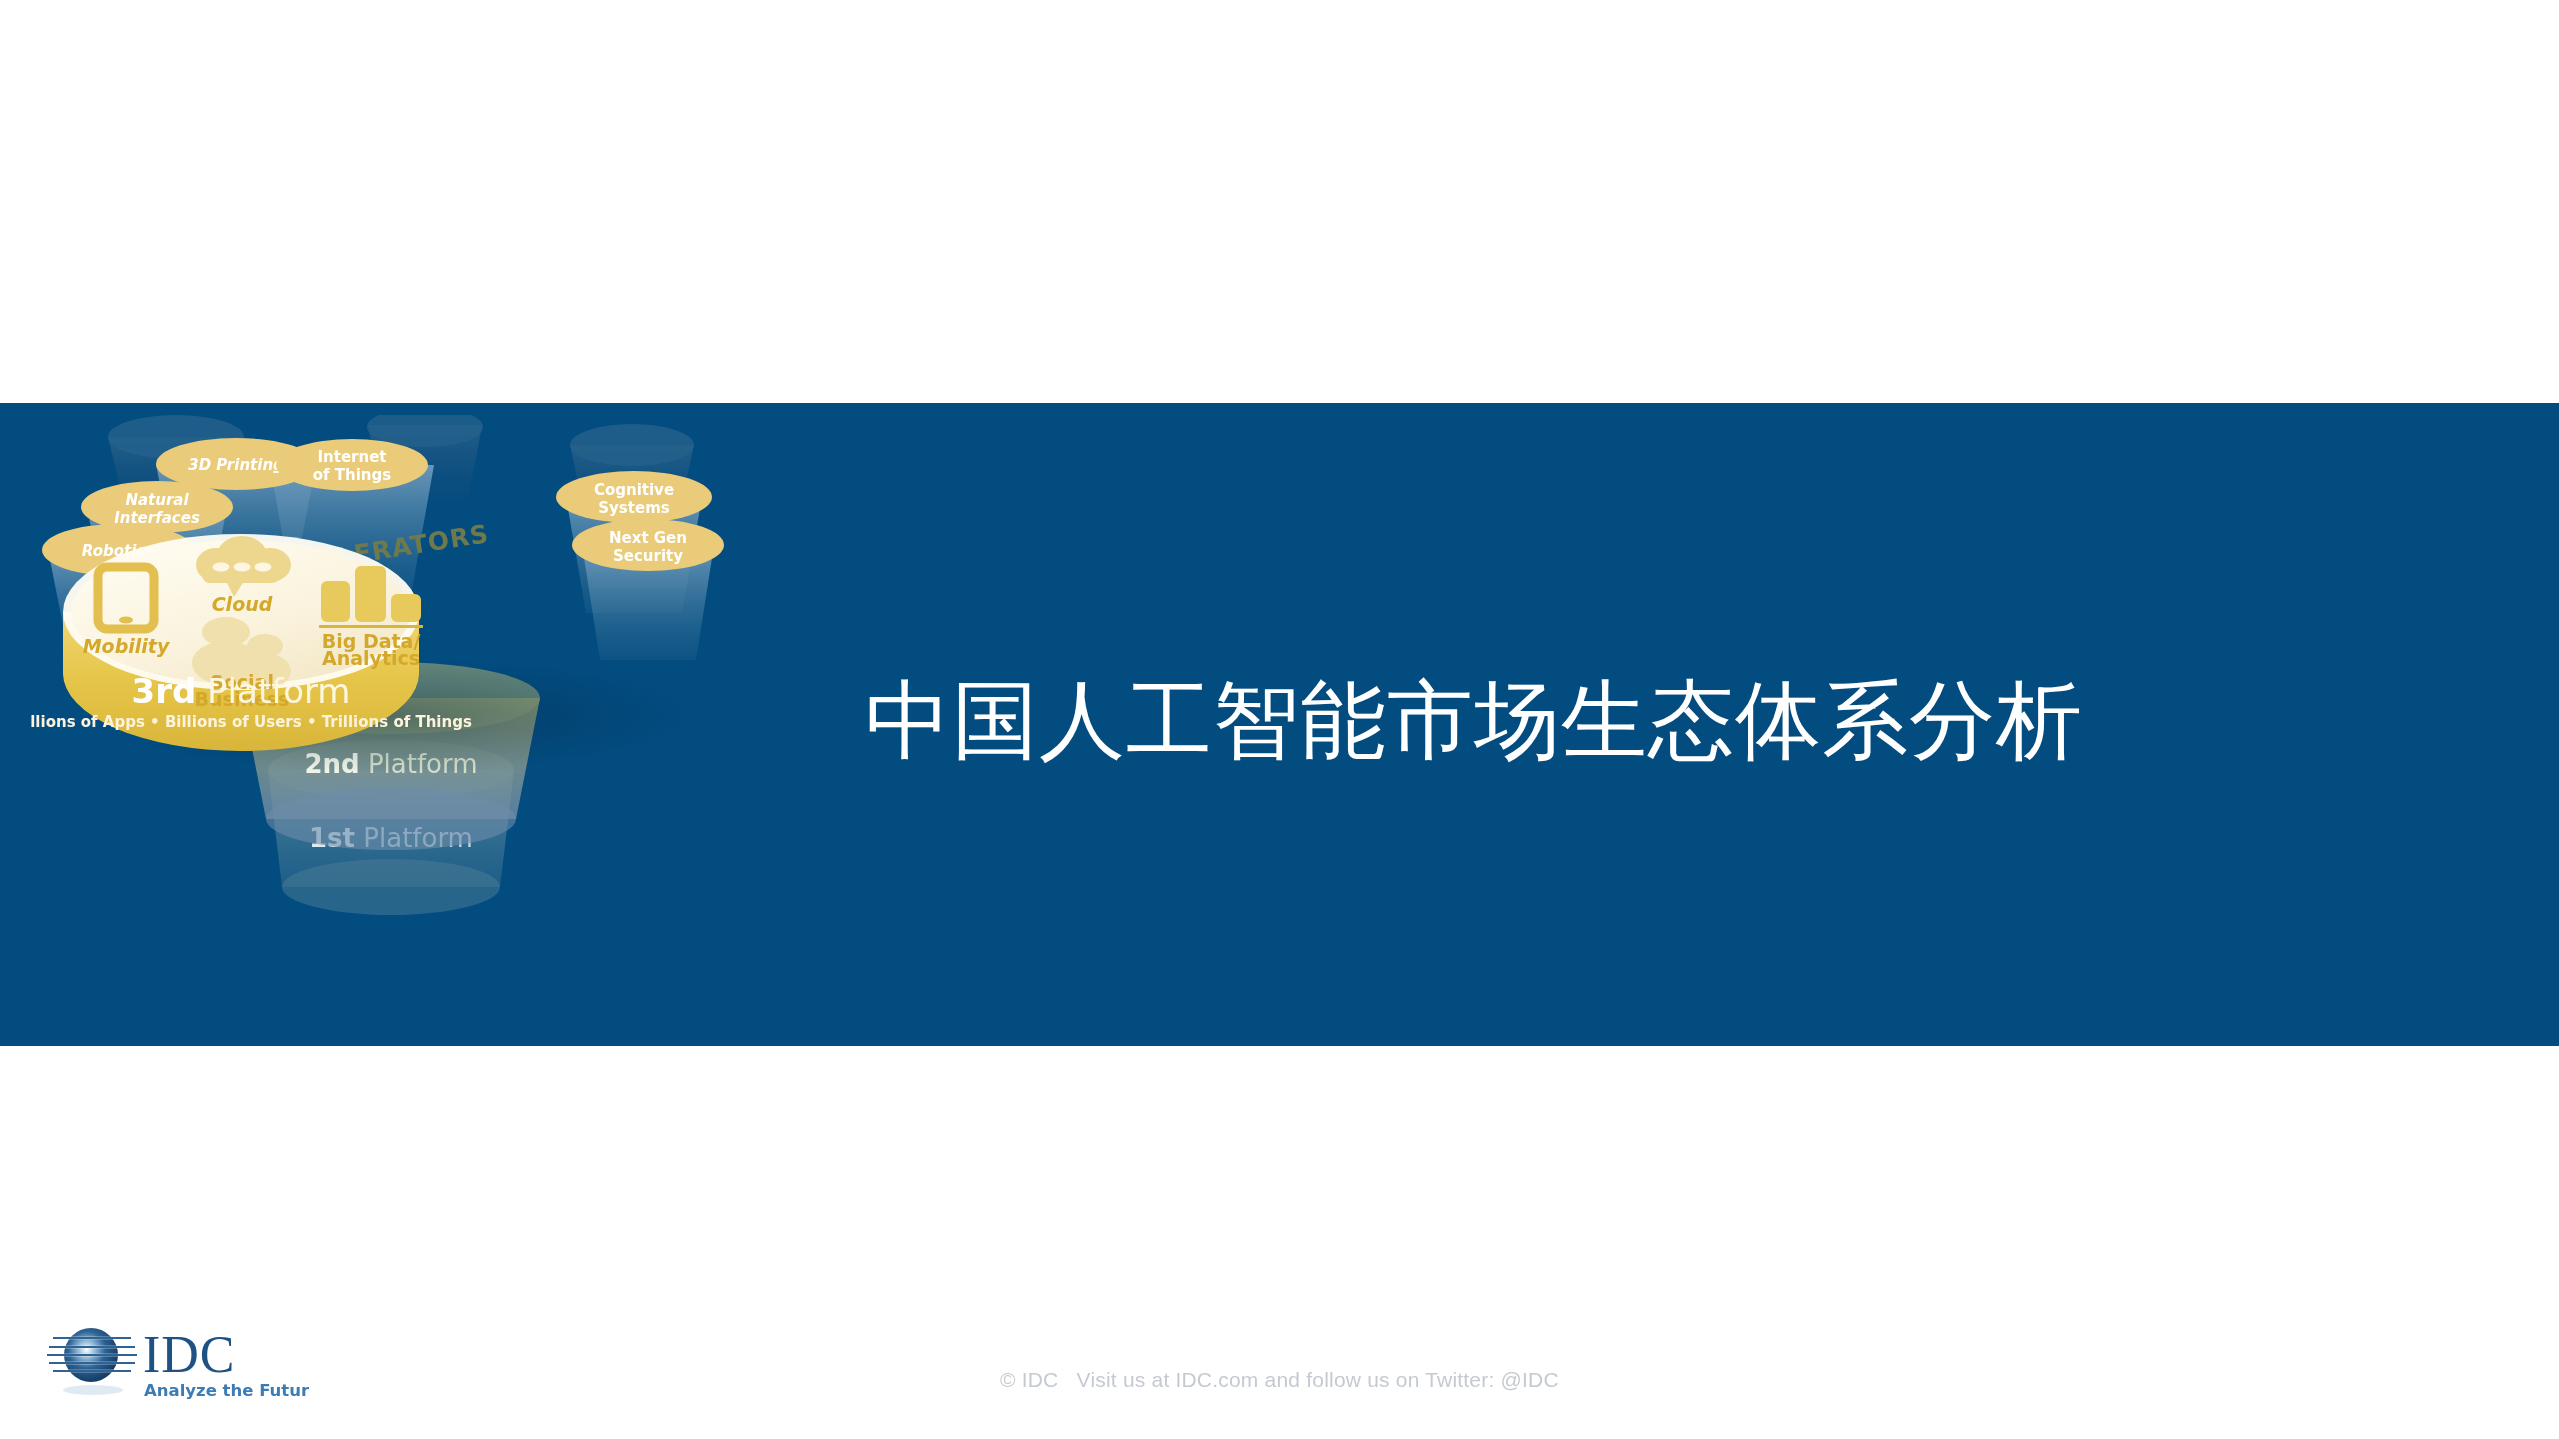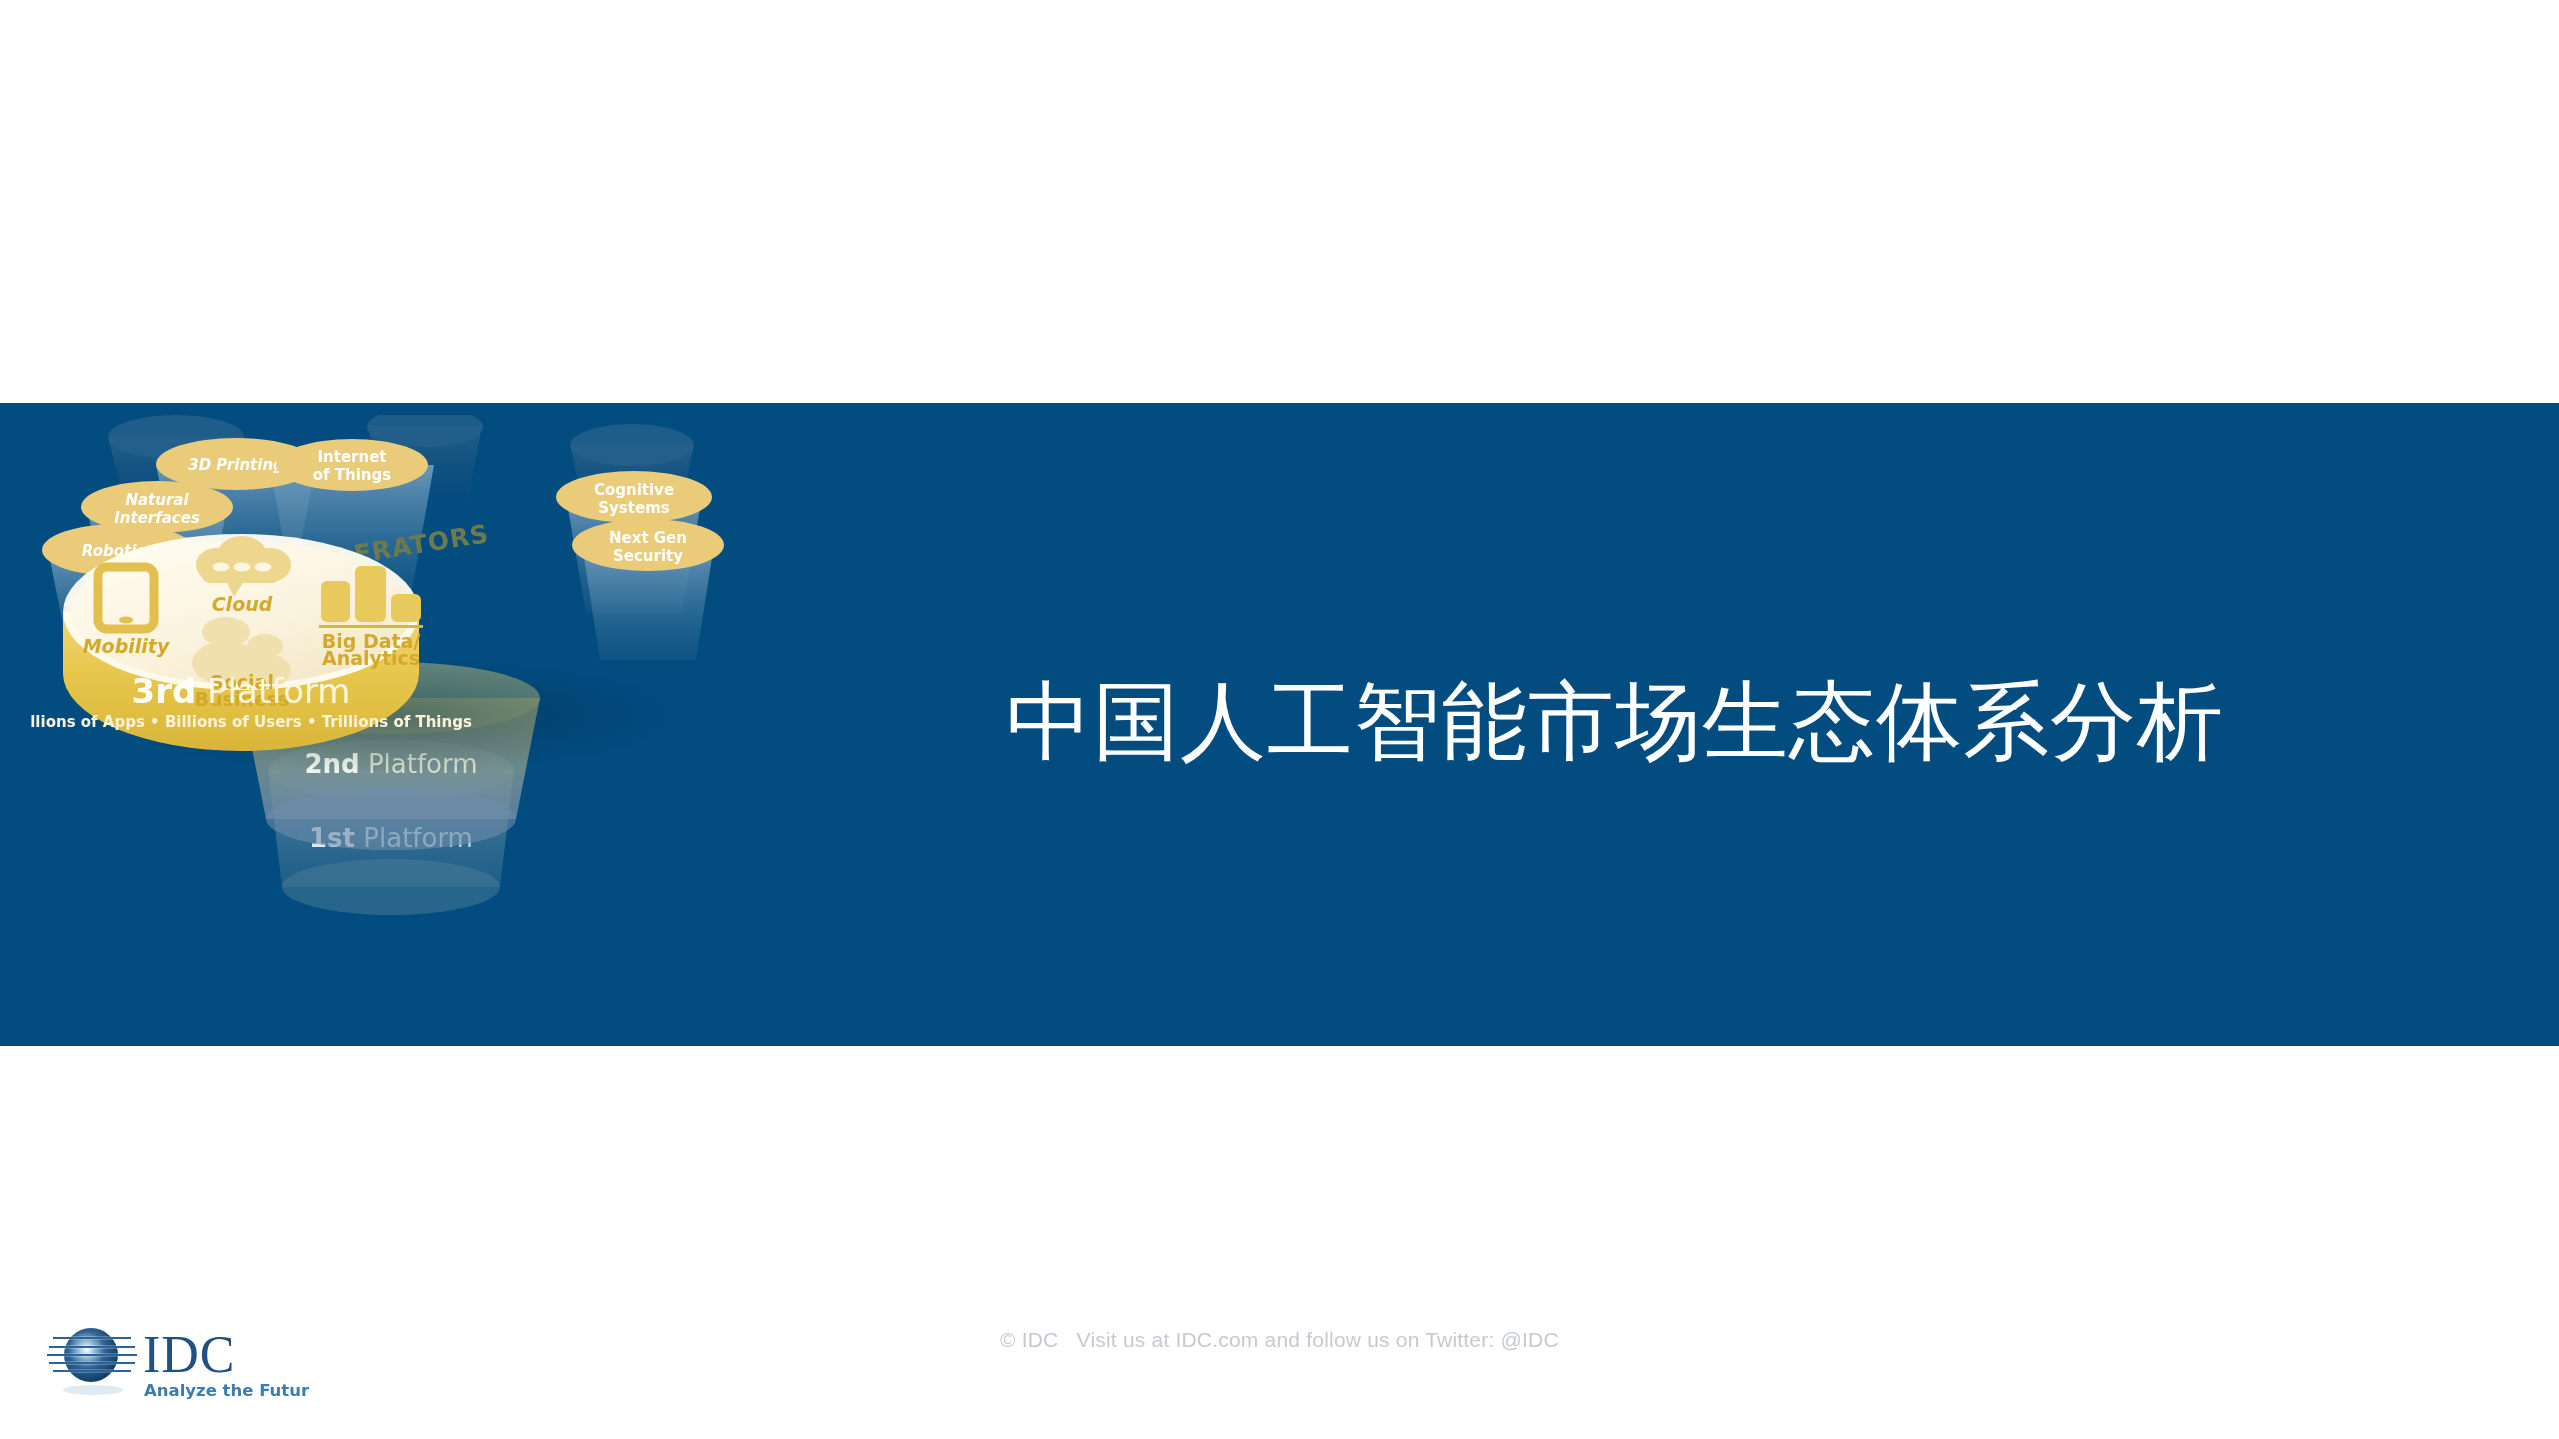--- a/index.html
+++ b/index.html
@@ -10,22 +10,21 @@
   #hero-band{
     position:absolute; left:0; top:403px; width:2559px; height:643px;
     background:#024C80;
   }
 
   
   #slide-title{
     position:absolute; left:865px; top:672px; width:1500px;
     color:#ffffff; font-size:86px; line-height:1.15; font-weight:400;
     letter-spacing:1px; white-space:nowrap;
-    font-family:Liberation Sans, sans-serif;
-    text-align:center;
+    font-family:Liberation Serif, serif;
   }
 
   
   #platform-graphic{
     position:absolute; left:30px; top:415px; width:730px; height:620px;
   }
   #platform-graphic svg{ display:block; width:730px; height:620px; }
 
   .bub-label{
     font-family:"DejaVu Sans","Liberation Sans",sans-serif;
@@ -56,21 +55,21 @@
     font-family:"DejaVu Sans","Liberation Sans",sans-serif;
     fill:#fdf3dc; font-size:15px; font-weight:600; text-anchor:middle;
   }
   .plat2{
     font-family:"DejaVu Sans","Liberation Sans",sans-serif;
     font-size:26px; text-anchor:middle;
   }
 
   
   #footer-note{
-    position:absolute; left:1000px; top:1328px;
+    position:absolute; left:1000px; top:1368px;
     color:#c5cad2; font-size:21px; letter-spacing:.2px; white-space:pre;
   }
   #idc-logo{ position:absolute; left:39px; top:1310px; width:270px; height:100px; }
   #idc-logo svg{ display:block; }
 </style>
 </head>
 <body>
 
 <div id="hero-band"></div>
 

